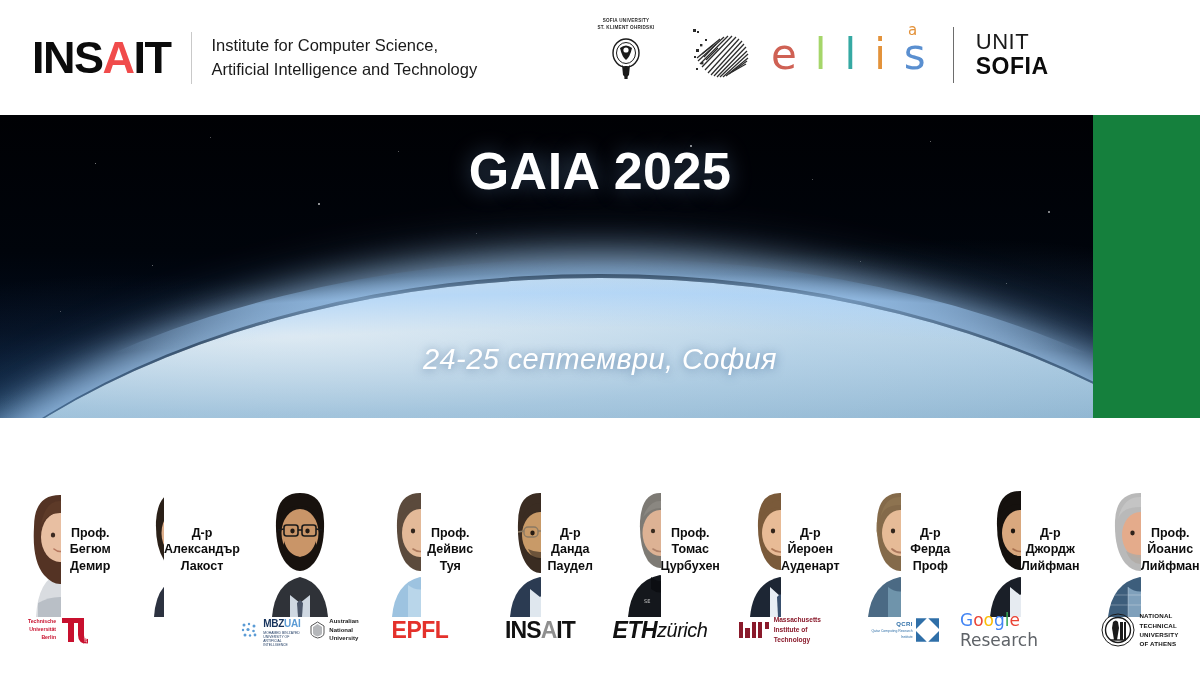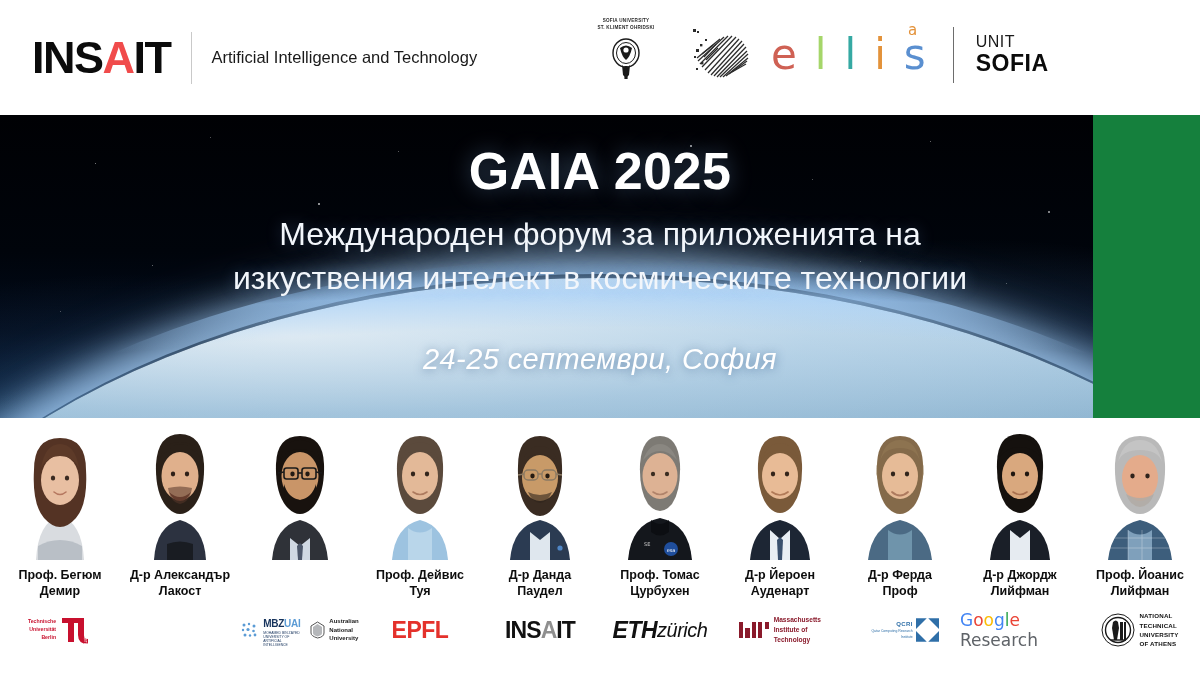--- a/index.html
+++ b/index.html
@@ -48,21 +48,21 @@
   .ellis-letters .l-l2 { color:#35a9a3; }
   .ellis-letters .l-i { color:#e3923a; }
   .ellis-letters .l-s { color:#5a8fd0; }
   .ellis-sup {
     position:absolute; top:-13px; left:146px;
     font-family:"DejaVu Sans", sans-serif;
     font-size:15px; color:#e3923a;
   }
   .ellis-divider { width:1px; height:56px; background:#6d6d6d; margin:0 22px 0 18px; }
   .unit-sofia { line-height:1.12; }
-  .unit-sofia .u1 { font-size:16px; color:#1a1a1a; font-weight:400; letter-spacing:.5px; }
+  .unit-sofia .u1 { font-size:22px; color:#1a1a1a; font-weight:400; letter-spacing:.5px; }
   .unit-sofia .u2 { font-size:23px; color:#0b0b0b; font-weight:bold; letter-spacing:.5px; }
 
   
   .banner {
     position:absolute; left:0; top:115px; width:1093px; height:303px;
     overflow:hidden; background:#000205;
   }
   .space-bg {
     position:absolute; inset:0;
     background:
@@ -110,21 +110,21 @@
     font-size:29px; font-style:italic; font-weight:400; color:#ffffff;
     letter-spacing:.4px;
     text-shadow:0 1px 10px rgba(30,70,120,.55);
   }
 
   
   .speakers {
     position:absolute; left:0; top:418px; width:1200px; height:256px;
     background:#ffffff; display:flex;
   }
-  .spk { width:120px; position:relative; display:flex; flex-direction:column; align-items:center; }
+  .spk { width:120px; position:relative; display:flex; flex-direction:row; align-items:center; }
   .spk-photo { width:120px; height:142px; position:relative; overflow:hidden; }
   .spk-name {
     margin-top:7px; width:118px; text-align:center;
     font-size:12.5px; font-weight:bold; color:#0d0d0d; line-height:1.3;
   }
   .spk-logo {
     position:absolute; top:189px; left:0; width:120px; height:46px;
     display:flex; align-items:center; justify-content:center;
   }
 
@@ -166,20 +166,21 @@
 <body>
 
 <div class="page">
 
   <div class="header">
 
     <div class="insait-block">
       <div class="insait-logo"><span>INS</span><span class="red">A</span><span>IT</span></div>
       <div class="hdr-divider"></div>
       <div class="insait-tagline">
+        <div>Institute for Computer Science,</div>
         <div>Artificial Intelligence and Technology</div>
       </div>
     </div>
 
     <div class="su-block">
       <div class="su-text">SOFIA UNIVERSITY</div>
       <div class="su-text">ST. KLIMENT OHRIDSKI</div>
       <svg class="su-seal" width="36" height="46" viewBox="0 0 36 46">
         <ellipse cx="18" cy="18" rx="13" ry="14" fill="none" stroke="#1a1a1a" stroke-width="1.4"></ellipse>
         <ellipse cx="18" cy="18" rx="9.5" ry="10.5" fill="none" stroke="#1a1a1a" stroke-width="1"></ellipse>
@@ -259,24 +260,20 @@
       <span class="star" style="left:268px; top:206px; width:1px;   height:1px;   opacity:.4"></span>
       <span class="star" style="left:860px; top:146px; width:1px;   height:1px;   opacity:.42"></span>
       <span class="star" style="left:440px; top:214px; width:1.1px; height:1.1px; opacity:.48"></span>
     </div>
     <div class="earth"></div>
     <div class="earth-glow"></div>
     <div class="earth-atmo"></div>
 
     <div class="banner-inner">
       <div class="gaia-title">GAIA 2025</div>
-      <div class="gaia-sub">
-        <div>Международен форум за приложенията на</div>
-        <div>изкуствения интелект в космическите технологии</div>
-      </div>
       <div class="gaia-date">24-25 септември, София</div>
     </div>
   </div>
 
   <div class="speakers">
 
     <div class="spk">
       <div class="spk-photo">
         <svg width="120" height="142" viewBox="0 0 120 142">
           <rect width="120" height="142" fill="#fff"></rect>

